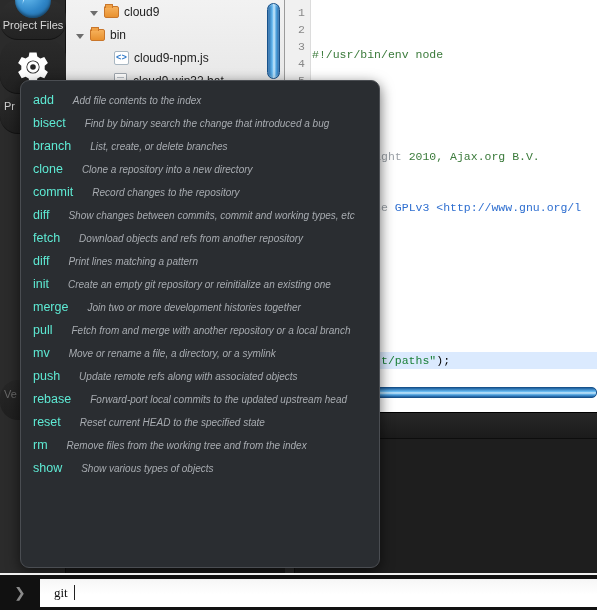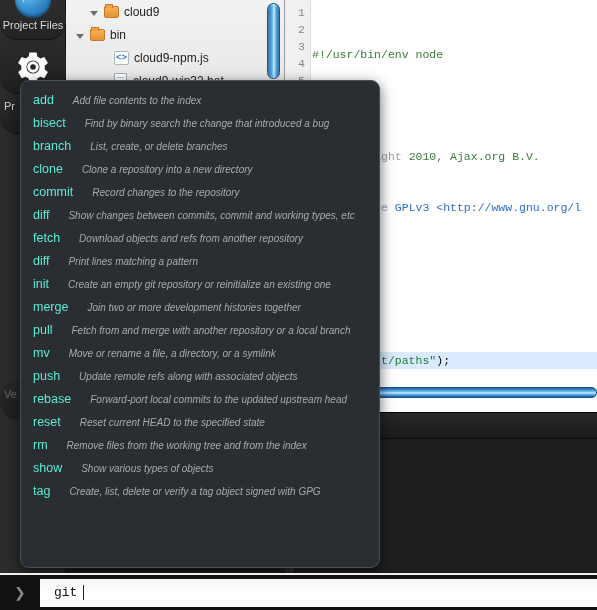--- a/index.html
+++ b/index.html
@@ -205,21 +205,21 @@
   }
   #prompt-icon {
     width:40px; text-align:center; color:#8a8a8a;
     font-size:19px; font-weight:bold;
     font-family:"Liberation Mono", monospace;
   }
   #term-input {
     flex:1; height:28px; margin-right:0;
     background:linear-gradient(#f6f6f6,#ffffff 55%,#ffffff);
     border:none;
-    font-family:Liberation Mono, monospace;
+    font-family:Liberation Serif, serif;
     font-size:13px; color:#111;
     padding-left:14px;
     display:flex; align-items:center;
   }
   .caret {
     display:inline-block; width:1px; height:15px;
     background:#222; margin-left:6px;
   }
   #term-top-edge {
     position:absolute; left:0; bottom:35px; width:597px; height:2px;
@@ -339,21 +339,20 @@
     <div class="ac-item"><span class="cmd">diff</span><span class="desc">Print lines matching a pattern</span></div>
     <div class="ac-item"><span class="cmd">init</span><span class="desc">Create an empty git repository or reinitialize an existing one</span></div>
     <div class="ac-item"><span class="cmd">merge</span><span class="desc">Join two or more development histories together</span></div>
     <div class="ac-item"><span class="cmd">pull</span><span class="desc">Fetch from and merge with another repository or a local branch</span></div>
     <div class="ac-item"><span class="cmd">mv</span><span class="desc">Move or rename a file, a directory, or a symlink</span></div>
     <div class="ac-item"><span class="cmd">push</span><span class="desc">Update remote refs along with associated objects</span></div>
     <div class="ac-item"><span class="cmd">rebase</span><span class="desc">Forward-port local commits to the updated upstream head</span></div>
     <div class="ac-item"><span class="cmd">reset</span><span class="desc">Reset current HEAD to the specified state</span></div>
     <div class="ac-item"><span class="cmd">rm</span><span class="desc">Remove files from the working tree and from the index</span></div>
     <div class="ac-item"><span class="cmd">show</span><span class="desc">Show various types of objects</span></div>
-    <div class="ac-item"><span class="cmd">tag</span><span class="desc">Create, list, delete or verify a tag object signed with GPG</span></div>
   </div>
 
 <div id="rail-bottom"></div>
 <div id="term-top-edge"></div>
 <div id="terminal">
   <div id="prompt-icon">❯</div>
   <div id="term-input">
     <span>git </span>
       <span class="caret"></span>
   </div>

